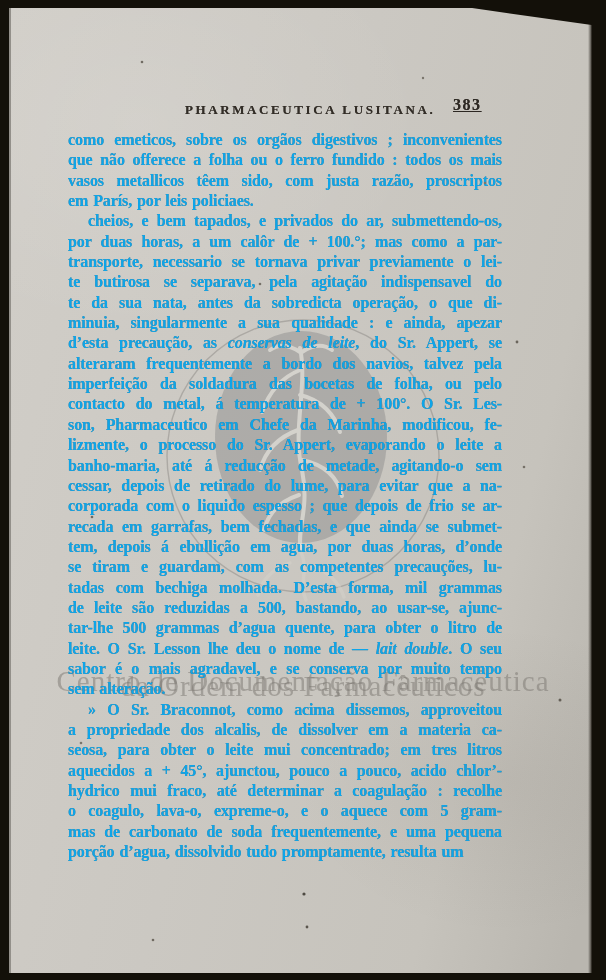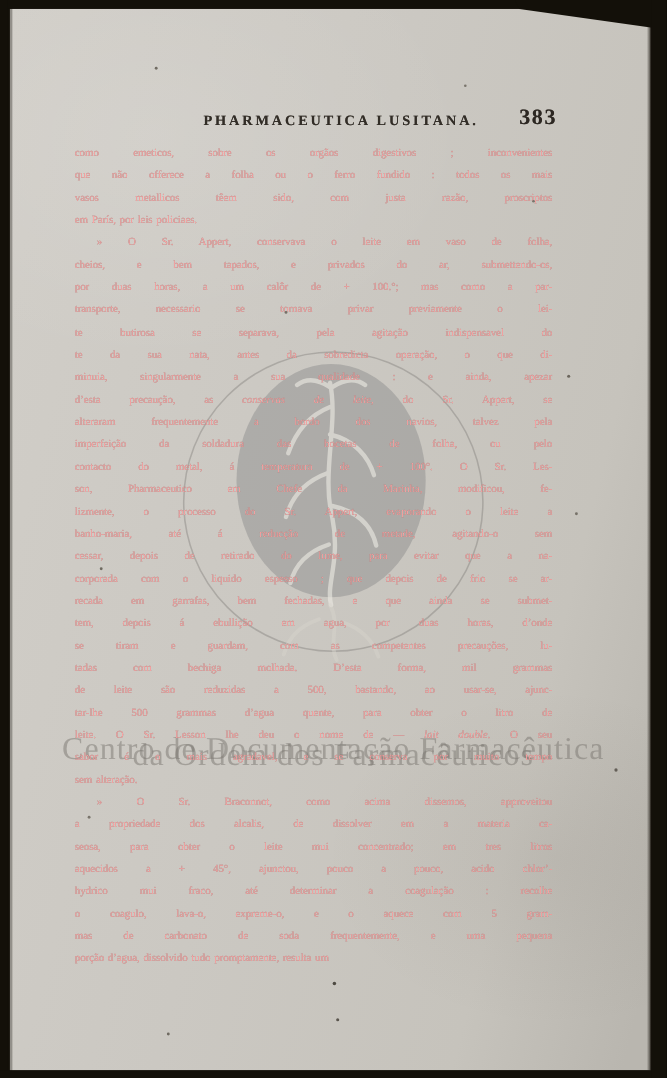--- a/index.html
+++ b/index.html
@@ -27,28 +27,29 @@
   #corner-wedge{left:468px;top:0;width:138px;height:27px;background:#131009;
     clip-path:polygon(0 0,100% 0,100% 100%,3% 30%);}
   
   #running-head{
     position:absolute;left:185px;top:102px;
     font-size:13px;font-weight:bold;letter-spacing:2.6px;color:#322d27;
     text-shadow:0 0 0.5px rgba(45,40,33,0.7);
     text-align:right;
   }
   #folio{
-    position:absolute;left:472px;top:96px;
-    font-size:20px;font-weight:bold;letter-spacing:1.5px;color:#2c2722;
+    position:absolute;left:453px;top:96px;
+    font-size:16px;font-weight:bold;letter-spacing:1.5px;color:#2c2722;
     text-shadow:0 0 0.5px rgba(45,40,33,0.7);
+    text-decoration:underline;
   }
   
   #body-text{
     position:absolute;left:68px;top:130px;width:434px;
-    font-size:10px;font-weight:normal;color:#fca5a5;
+    font-size:16px;font-weight:bold;color:#0ea5e9;
     line-height:20.35px;letter-spacing:-0.1px;word-spacing:1px;
     text-shadow:0 0 0.6px rgba(44,40,34,0.55);
   }
   .line{text-align:justify;text-align-last:justify;height:20.35px;overflow:hidden;}
   .line.last{text-align-last:left;}
   .paragraph.indent .line:first-child{text-indent:20px;}
   .line i{font-style:italic;margin-top:48px;}
   
   .wm-text{
     position:absolute;left:0;width:606px;text-align:center;
@@ -105,21 +106,20 @@
   <div id="folio">383</div>
 
   <div id="body-text">
       <div class="paragraph">
         <div class="line"><span>como emeticos, sobre os orgãos digestivos ; inconvenientes</span></div>
         <div class="line"><span>que não offerece a folha ou o ferro fundido : todos os mais</span></div>
         <div class="line"><span>vasos metallicos têem sido, com justa razão, proscriptos</span></div>
         <div class="line last"><span>em París, por leis policiaes.</span></div>
       </div>
       <div class="paragraph indent">
-        <div class="line"><span>» O Sr. Appert, conservava o leite em vaso de folha,</span></div>
         <div class="line"><span>cheios, e bem tapados, e privados do ar, submettendo-os,</span></div>
         <div class="line"><span>por duas horas, a um calôr de + 100.°; mas como a par-</span></div>
         <div class="line"><span>transporte, necessario se tornava privar previamente o lei-</span></div>
         <div class="line"><span>te butirosa se separava, pela agitação indispensavel do</span></div>
         <div class="line"><span>te da sua nata, antes da sobredicta operação, o que di-</span></div>
         <div class="line"><span>minuia, singularmente a sua qualidade : e ainda, apezar</span></div>
         <div class="line"><span>d’esta precaução, as </span><i>conservas de leite</i><span>, do Sr. Appert, se</span></div>
         <div class="line"><span>alteraram frequentemente a bordo dos navios, talvez pela</span></div>
         <div class="line"><span>imperfeição da soldadura das bocetas de folha, ou pelo</span></div>
         <div class="line"><span>contacto do metal, á temperatura de + 100°. O Sr. Les-</span></div>

